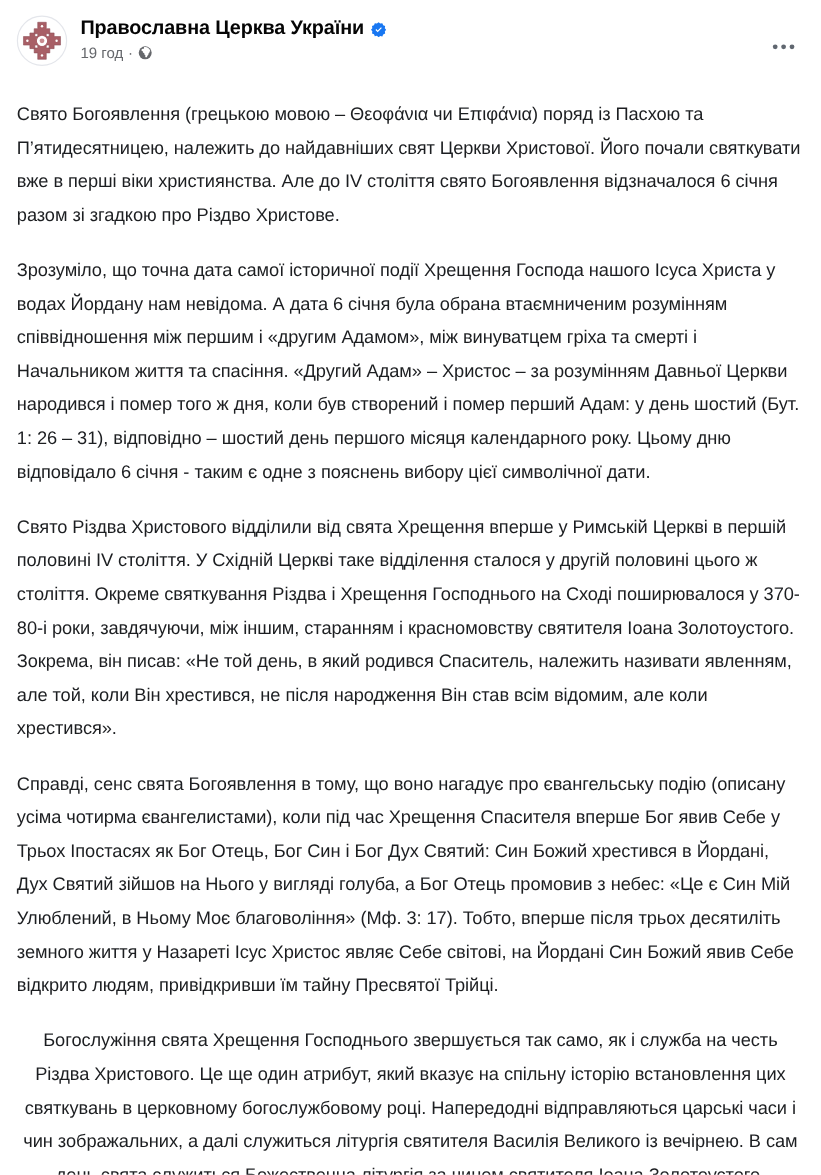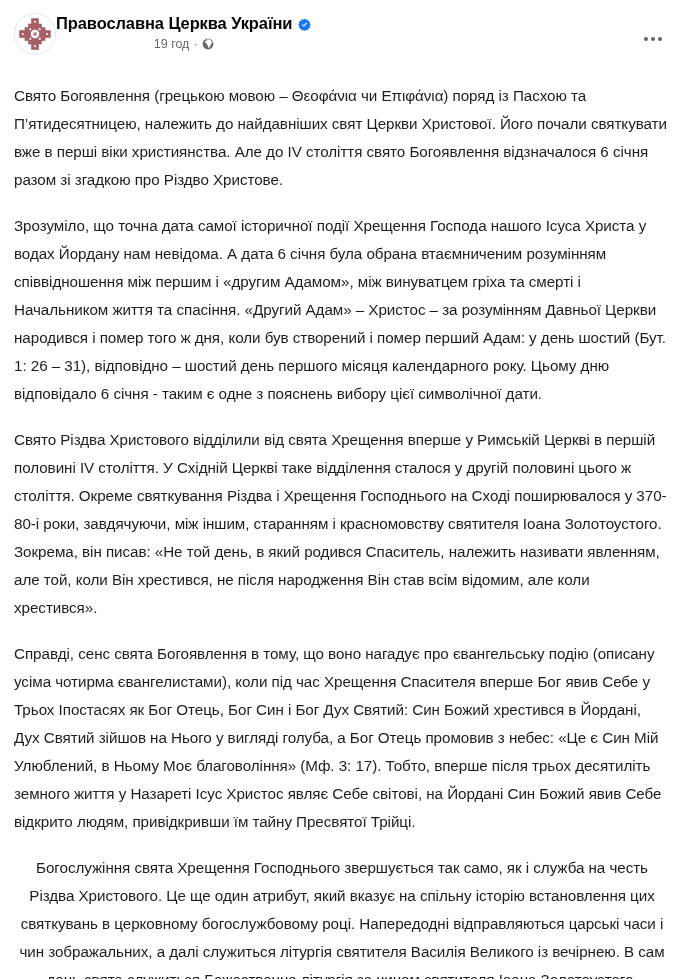--- a/index.html
+++ b/index.html
@@ -45,20 +45,21 @@
     flex: 0 0 42px;
     display: flex;
     align-items: center;
     justify-content: center;
     overflow: hidden;
     margin-top: 1px;
   }
   .avatar svg { display: block; }
 
   .header-text {
+    margin-left: 11px;
     display: flex;
     flex-direction: column;
     justify-content: flex-start;
     padding-top: 1px;
   }
 
   .name-row {
     display: flex;
     align-items: center;
     line-height: 20px;
@@ -80,21 +81,20 @@
     top: 1px;
   }
 
   .meta-row {
     display: flex;
     align-items: center;
     margin-top: 3px;
     font-size: 12.5px;
     color: #65676b;
     line-height: 16px;
-    justify-content: center;
   }
   .meta-sep {
     margin: 0 4px;
     color: #65676b;
     font-size: 12.5px;
   }
   .globe-icon {
     display: inline-flex;
     align-items: center;
     position: relative;

